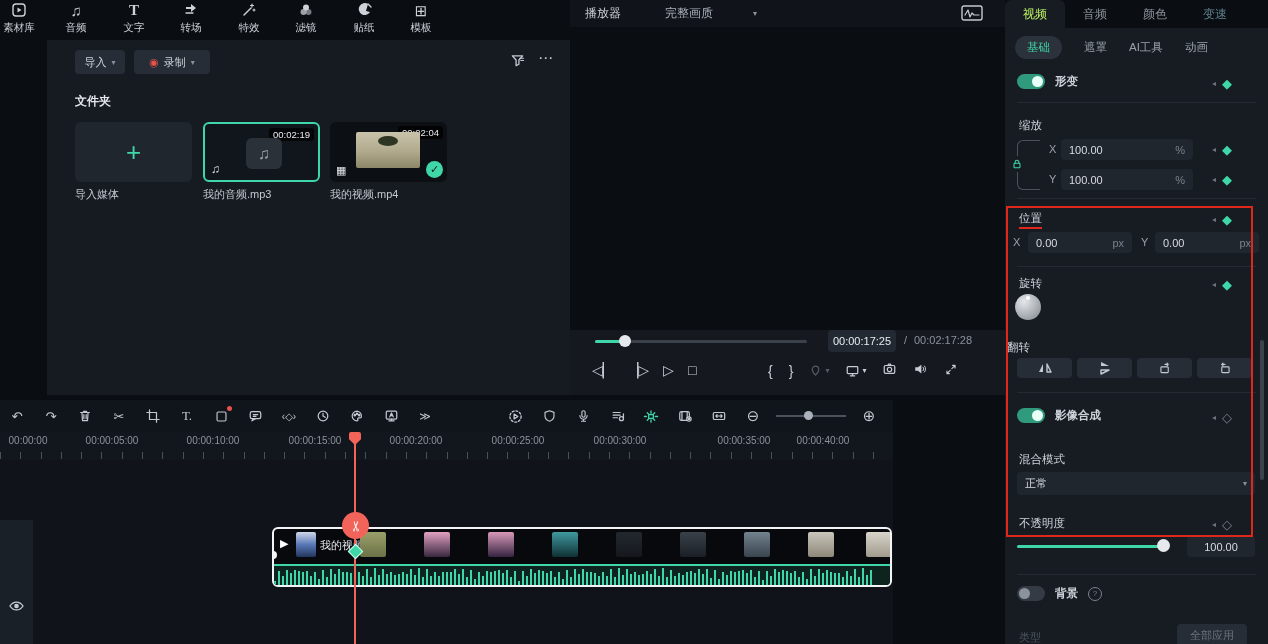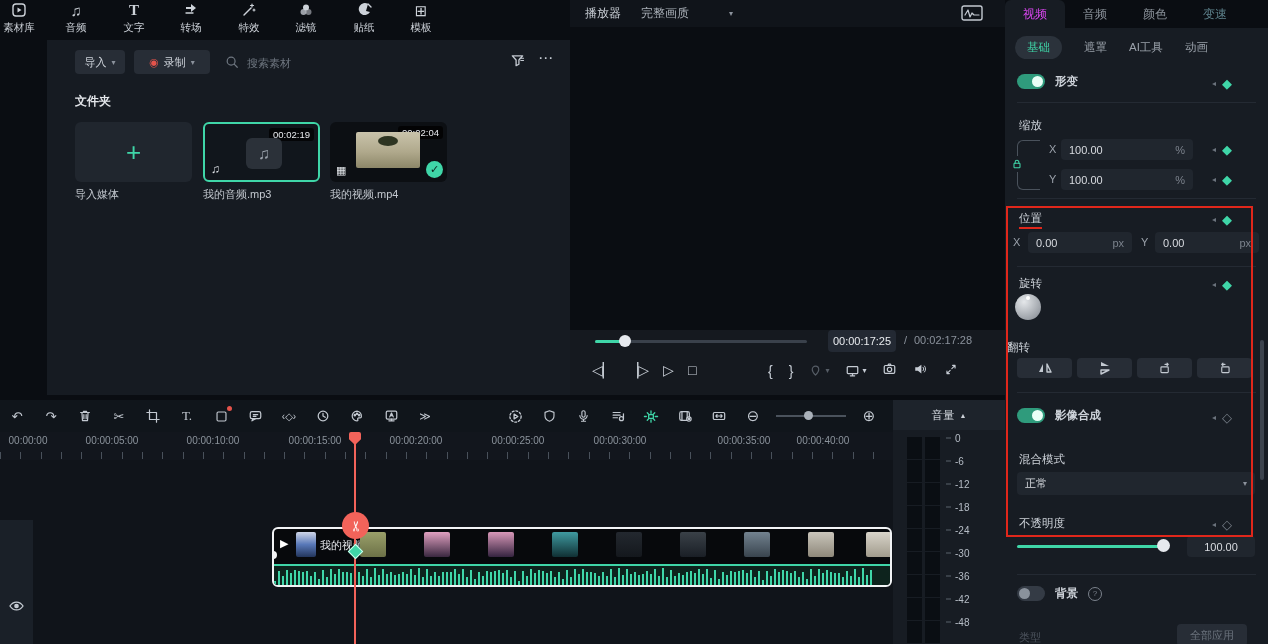--- a/index.html
+++ b/index.html
@@ -29,42 +29,42 @@
   .chev{font-size:8px;color:#8b929c;}
   .search{left:178px;top:11px;width:250px;height:24px;display:flex;align-items:center;gap:8px;color:#6f7781;}
   .heading{font-weight:bold;color:#e3e6ea;font-size:12px;}
   .tile{top:82px;width:117px;height:60px;border-radius:6px;background:#20262e;cursor:pointer;}
   .tile-label{font-size:11px;color:#c3c8cf;}
   .dur{position:absolute;top:4px;right:4px;background:rgba(0,0,0,.75);border-radius:3px;padding:1px 4px;font-size:9.5px;color:#e8eaee;}
   .check{position:absolute;right:4px;bottom:4px;width:17px;height:17px;border-radius:50%;background:#3fd6a8;color:#0b241d;
          display:flex;align-items:center;justify-content:center;font-size:11px;font-weight:bold;}
 
   
-  .player-head{left:570px;top:0;width:435px;height:27px;background:#10141a;display:flex;align-items:center;}
+  .player-head{left:570px;top:0;width:435px;height:27px;background:#10141a;display:flex;align-items:center;gap:24px;}
   .preview{left:570px;top:27px;width:435px;height:303px;background:#000;}
   .vcol{left:120px;top:6px;width:190px;height:292px;background:#0c0c0c;overflow:hidden;}
   .frame{left:29px;top:111px;width:132px;height:76px;
          background:linear-gradient(180deg,#cfc9b2 0%,#c0b99d 35%,#a59f82 60%,#8f8a6e 100%);}
   .frame .grass{position:absolute;left:0;bottom:0;width:100%;height:46%;
          background:repeating-linear-gradient(93deg,rgba(255,255,255,.25) 0 1px,transparent 1px 3px);}
   .tree{position:absolute;left:43px;top:10px;width:48px;height:24px;background:radial-gradient(ellipse at center,#2b3320 0%,#39402a 60%,transparent 75%);}
   .hlbox{position:absolute;left:34px;top:27px;width:64px;height:22px;background:rgba(238,168,38,.72);}
   .ctrl{left:570px;top:330px;width:435px;height:65px;background:#15191f;}
   .seek-track{left:25px;top:10px;width:212px;height:3px;background:#3a414b;border-radius:2px;}
   .seek-fill{left:25px;top:10px;width:30px;height:3px;background:#3fd6a8;border-radius:2px;}
   .seek-knob{left:49px;top:5px;width:12px;height:12px;border-radius:50%;background:#e6e9ee;}
   .tc-box{left:258px;top:0;width:68px;height:22px;background:#232933;border-radius:4px;color:#e8ebef;
           display:flex;align-items:center;justify-content:center;font-size:11px;}
   .transport{color:#c6ccd4;font-size:14px;}
   .dim{color:#565d66;}
 
   
   .rtabs{left:1005px;top:0;width:263px;height:28px;background:#0a0d12;display:flex;align-items:flex-end;}
   .rtab{height:28px;padding:0 18px;display:flex;align-items:center;font-size:12px;color:#8a9199;cursor:pointer;}
-  .rtab.active{background:#171c23;border-radius:6px 6px 0 0;color:#d946ef;}
+  .rtab.active{background:#171c23;border-radius:6px 6px 0 0;color:#bef264;}
   .rpanel{left:1005px;top:28px;width:263px;height:616px;background:#171c23;}
   .subtab{font-size:11.5px;color:#9aa1aa;cursor:pointer;}
   .subtab.active{background:#2b323b;color:#3fd6a8;border-radius:12px;padding:4px 12px;}
   .toggle{width:28px;height:15px;border-radius:8px;background:#2f9b7c;position:relative;cursor:pointer;}
   .toggle::after{content:"";position:absolute;right:2px;top:2px;width:11px;height:11px;border-radius:50%;background:#eafff7;}
   .toggle.off{background:#343b45;}
   .toggle.off::after{left:2px;right:auto;background:#8a929c;}
   .kf{display:flex;align-items:center;gap:6px;color:#6b727c;font-size:8px;}
   .kf .dia{font-size:13px;color:#3fd6a8;}
   .kf .dia.hollow{color:#7b828c;}
@@ -168,27 +168,20 @@
 
   <div class="abs media">
     <div class="abs btn" style="left:28px;top:10px;width:50px;height:24px">
       <span>导入</span>
         <span class="chev">▾</span>
     </div>
     <div class="abs btn" style="left:87px;top:10px;width:76px;height:24px">
       <span style="color:#e5534b;font-size:11px">◉</span>
       <span>录制</span>
         <span class="chev">▾</span>
-    </div>
-    <div class="abs search">
-      <span><svg width="14" height="14" viewBox="0 0 16 16">
-            <circle cx="7" cy="7" r="4.5"></circle>
-            <path d="M10.5 10.5L14 14"></path>
-          </svg></span>
-      <span>搜索素材</span>
     </div>
     <div class="abs" style="left:463px;top:13px;color:#c3c9d1">
       <svg width="15" height="15" viewBox="0 0 16 16">
           <path d="M2.5 3h11l-4 4.5V12l-3 1.5V7.5z"></path>
           <path d="M10.5 5.5h4M11.5 8h3" stroke-width="1.1"></path>
         </svg>
     </div>
     <div class="abs" style="left:491px;top:9px;font-size:15px;color:#c3c9d1;letter-spacing:1px">⋯</div>
 
     <div class="abs heading" style="left:28px;top:53px">文件夹</div>
@@ -732,31 +725,14 @@
     </div>
   </div>
 
   <div class="abs playhead-line"></div>
   <div class="abs ph-handle"></div>
   <div class="abs ph-scissors">
       <span style="transform:rotate(-90deg)">✂</span>
     </div>
   <div class="abs ph-diamond"></div>
 
-  <div class="abs vol">
-    <div class="abs vol-head">
-      <span>音量</span>
-      <span style="font-size:7px">▲</span>
-    </div>
-    <div class="abs meterbar" style="left:14px"></div>
-    <div class="abs meterbar" style="left:32px"></div>
-    <span class="abs mtick" style="top:38px">0</span>
-    <span class="abs mtick" style="top:61px">-6</span>
-    <span class="abs mtick" style="top:84px">-12</span>
-    <span class="abs mtick" style="top:107px">-18</span>
-    <span class="abs mtick" style="top:130px">-24</span>
-    <span class="abs mtick" style="top:153px">-30</span>
-    <span class="abs mtick" style="top:176px">-36</span>
-    <span class="abs mtick" style="top:199px">-42</span>
-    <span class="abs mtick" style="top:222px">-48</span>
-  </div>
 
 </div>
 
 </body></html>

